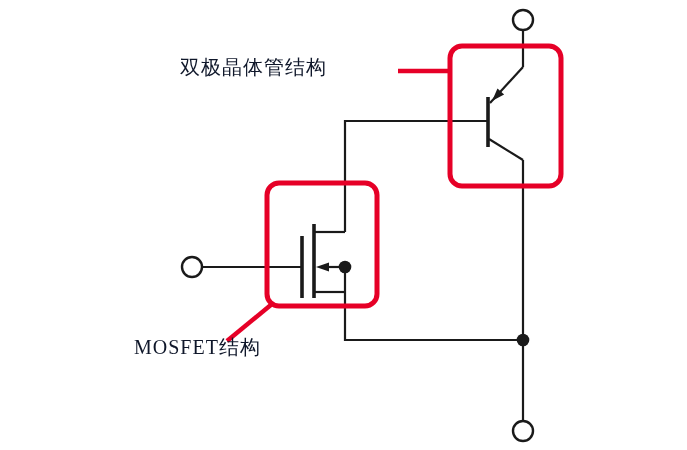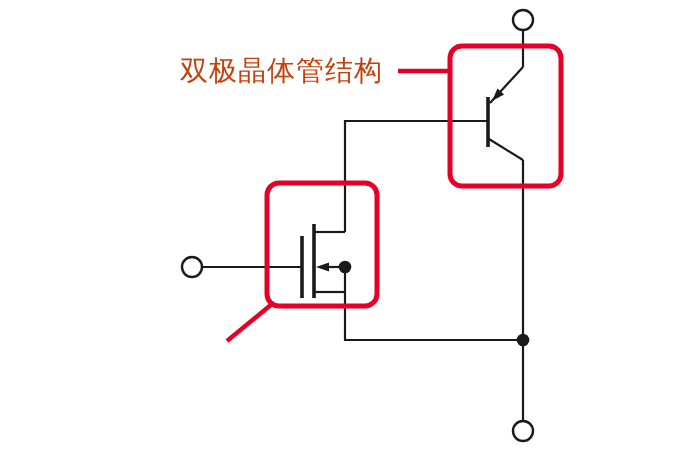--- a/index.html
+++ b/index.html
@@ -2,21 +2,21 @@
 <html><head>
 <meta charset="utf-8">
 <style>
   html,body{margin:0;padding:0;background:#ffffff;}
   .stage{
     position:relative;width:687px;height:450px;background:#ffffff;
     font-family:"Liberation Sans", sans-serif;overflow:hidden;
   }
   .stage svg{position:absolute;left:0;top:0;}
   .label{
-    position:absolute;font-size:28px;font-weight:500;color:#c2410c;
+    position:absolute;font-size:20px;font-weight:500;color:#0f172a;
     white-space:nowrap;letter-spacing:1px;line-height:1;font-family:Liberation Serif, serif;
   }
   .wire{stroke:#1a1a1a;stroke-width:2.2;fill:none;}
   .bar{stroke:#1a1a1a;stroke-width:3.6;fill:none;}
   .dot{fill:#1a1a1a;stroke:none;}
   .arrow{fill:#1a1a1a;stroke:none;}
   .terminal{fill:#ffffff;stroke:#1a1a1a;stroke-width:2.4;}
   .hl-box{fill:none;stroke:#e60027;stroke-width:5;}
   .hl-line{fill:none;stroke:#e60027;stroke-width:4.5;stroke-linecap:butt;}
 </style>
@@ -62,14 +62,15 @@
       <circle class="terminal" cx="523" cy="431" r="10"></circle>
     </g>
 
     <rect class="hl-box" x="450" y="46" width="111" height="140" rx="12" stroke="#e60027"></rect>
     <rect class="hl-box" x="267" y="183" width="110" height="123" rx="12" stroke="#e60027"></rect>
     <path class="hl-line" d="M398,71 H450" stroke="#e60027"></path>
     <path class="hl-line" d="M272,304 L227,341" stroke="#e60027"></path>
   </svg>
 
   <div class="label" style="left:180px;top:57px;">双极晶体管结构</div>
+  <div class="label" style="left:134px;top:337px;">MOSFET结构</div>
 
 </div>
 
 </body></html>

